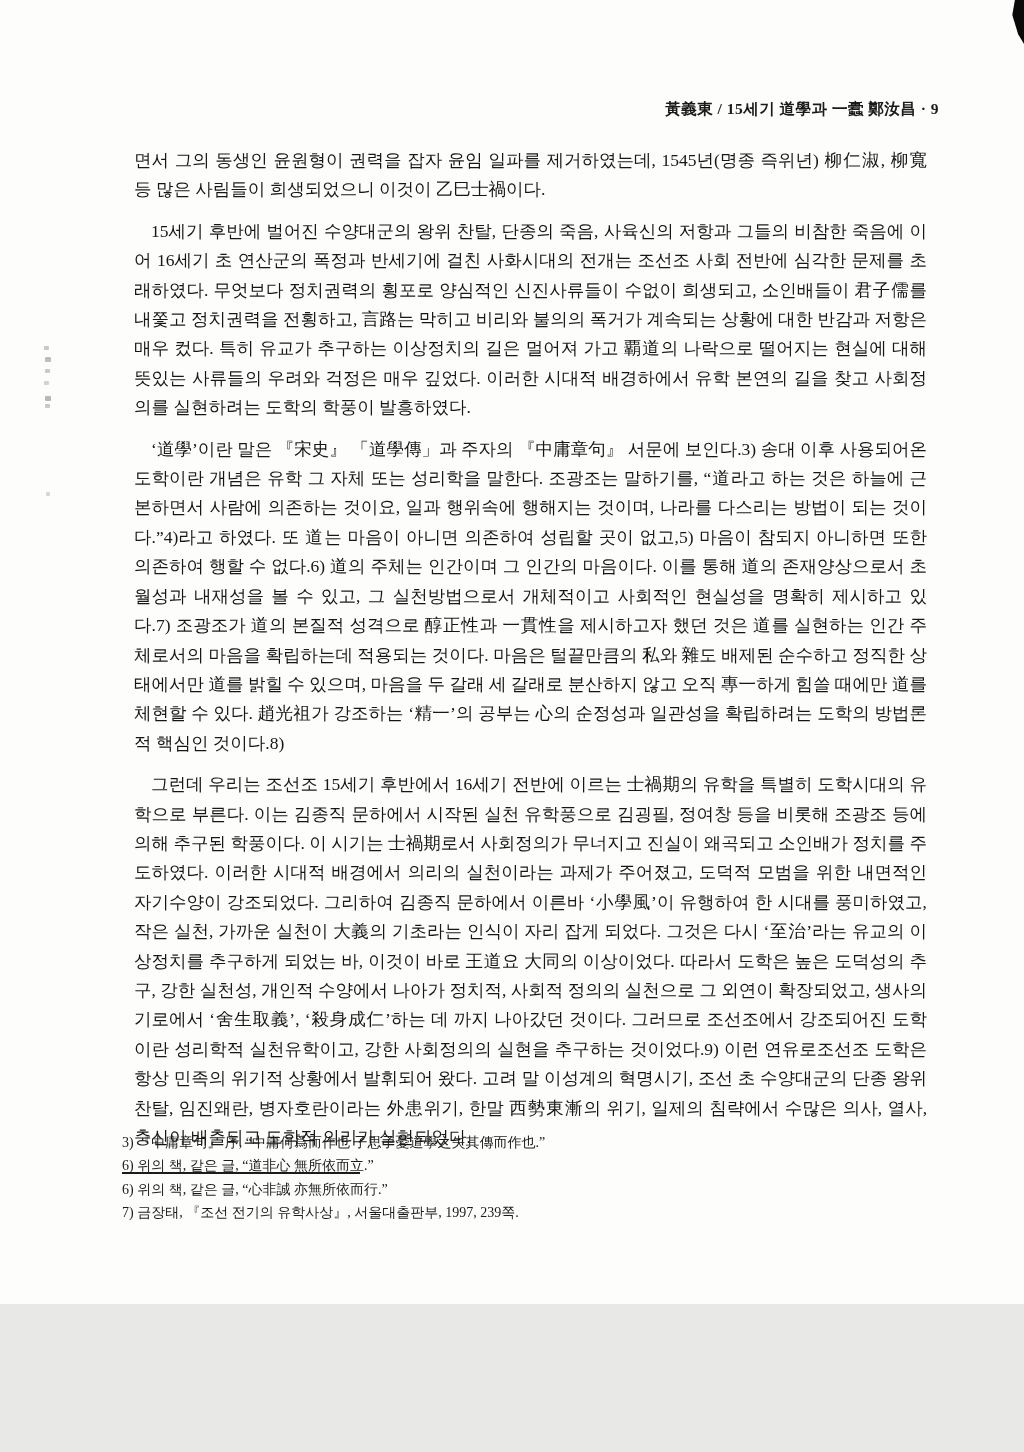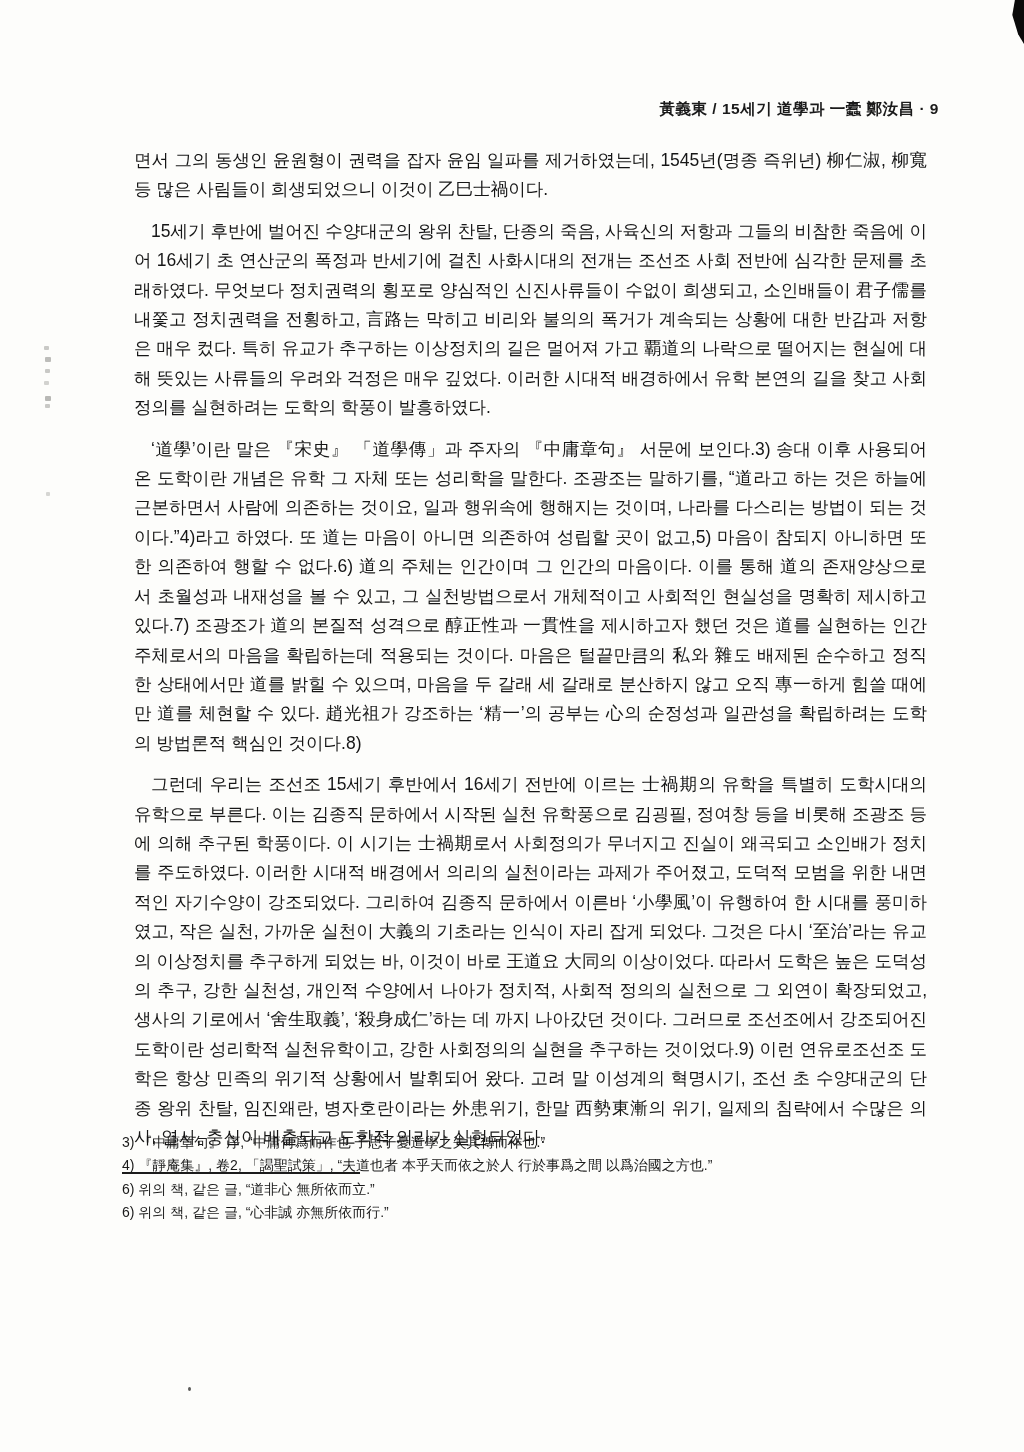--- a/index.html
+++ b/index.html
@@ -3,25 +3,25 @@
 <meta charset="utf-8">
 <style>
   html, body {
     margin: 0;
     padding: 0;
     background: #e8e8e6;
   }
   .page {
     position: relative;
     width: 1024px;
-    height: 1452px;
+    height: 1304px;
     margin: 0 auto;
     background: #fdfdfb;
     overflow: hidden;
-    font-family: Liberation Sans, sans-serif;
+    font-family: Liberation Serif, serif;
     color: #141414;
   }
   .running-head {
     position: absolute;
     top: 99px;
     left: 122px;
     width: 817px;
     text-align: right;
     font-size: 15.5px;
     font-weight: bold;
@@ -112,23 +112,23 @@
     <p>면서 그의 동생인 윤원형이 권력을 잡자 윤임 일파를 제거하였는데, 1545년(명종 즉위년) 柳仁淑, 柳寬 등 많은 사림들이 희생되었으니 이것이 乙巳士禍이다.</p>
     <p class="indent">15세기 후반에 벌어진 수양대군의 왕위 찬탈, 단종의 죽음, 사육신의 저항과 그들의 비참한 죽음에 이어 16세기 초 연산군의 폭정과 반세기에 걸친 사화시대의 전개는 조선조 사회 전반에 심각한 문제를 초래하였다. 무엇보다 정치권력의 횡포로 양심적인 신진사류들이 수없이 희생되고, 소인배들이 君子儒를 내쫓고 정치권력을 전횡하고, 言路는 막히고 비리와 불의의 폭거가 계속되는 상황에 대한 반감과 저항은 매우 컸다. 특히 유교가 추구하는 이상정치의 길은 멀어져 가고 覇道의 나락으로 떨어지는 현실에 대해 뜻있는 사류들의 우려와 걱정은 매우 깊었다. 이러한 시대적 배경하에서 유학 본연의 길을 찾고 사회정의를 실현하려는 도학의 학풍이 발흥하였다.</p>
     <p class="indent">‘道學’이란 말은 『宋史』 「道學傳」과 주자의 『中庸章句』 서문에 보인다.3) 송대 이후 사용되어온 도학이란 개념은 유학 그 자체 또는 성리학을 말한다. 조광조는 말하기를, “道라고 하는 것은 하늘에 근본하면서 사람에 의존하는 것이요, 일과 행위속에 행해지는 것이며, 나라를 다스리는 방법이 되는 것이다.”4)라고 하였다. 또 道는 마음이 아니면 의존하여 성립할 곳이 없고,5) 마음이 참되지 아니하면 또한 의존하여 행할 수 없다.6) 道의 주체는 인간이며 그 인간의 마음이다. 이를 통해 道의 존재양상으로서 초월성과 내재성을 볼 수 있고, 그 실천방법으로서 개체적이고 사회적인 현실성을 명확히 제시하고 있다.7) 조광조가 道의 본질적 성격으로 醇正性과 一貫性을 제시하고자 했던 것은 道를 실현하는 인간 주체로서의 마음을 확립하는데 적용되는 것이다. 마음은 털끝만큼의 私와 雜도 배제된 순수하고 정직한 상태에서만 道를 밝힐 수 있으며, 마음을 두 갈래 세 갈래로 분산하지 않고 오직 專一하게 힘쓸 때에만 道를 체현할 수 있다. 趙光祖가 강조하는 ‘精一’의 공부는 心의 순정성과 일관성을 확립하려는 도학의 방법론적 핵심인 것이다.8)</p>
     <p class="indent">그런데 우리는 조선조 15세기 후반에서 16세기 전반에 이르는 士禍期의 유학을 특별히 도학시대의 유학으로 부른다. 이는 김종직 문하에서 시작된 실천 유학풍으로 김굉필, 정여창 등을 비롯해 조광조 등에 의해 추구된 학풍이다. 이 시기는 士禍期로서 사회정의가 무너지고 진실이 왜곡되고 소인배가 정치를 주도하였다. 이러한 시대적 배경에서 의리의 실천이라는 과제가 주어졌고, 도덕적 모범을 위한 내면적인 자기수양이 강조되었다. 그리하여 김종직 문하에서 이른바 ‘小學風’이 유행하여 한 시대를 풍미하였고, 작은 실천, 가까운 실천이 大義의 기초라는 인식이 자리 잡게 되었다. 그것은 다시 ‘至治’라는 유교의 이상정치를 추구하게 되었는 바, 이것이 바로 王道요 大同의 이상이었다. 따라서 도학은 높은 도덕성의 추구, 강한 실천성, 개인적 수양에서 나아가 정치적, 사회적 정의의 실천으로 그 외연이 확장되었고, 생사의 기로에서 ‘舍生取義’, ‘殺身成仁’하는 데 까지 나아갔던 것이다. 그러므로 조선조에서 강조되어진 도학이란 성리학적 실천유학이고, 강한 사회정의의 실현을 추구하는 것이었다.9) 이런 연유로조선조 도학은 항상 민족의 위기적 상황에서 발휘되어 왔다. 고려 말 이성계의 혁명시기, 조선 초 수양대군의 단종 왕위 찬탈, 임진왜란, 병자호란이라는 外患위기, 한말 西勢東漸의 위기, 일제의 침략에서 수많은 의사, 열사, 충신이 배출되고 도학적 의리가 실현되었다.</p>
   </div>
 
   <div class="footnote-rule"></div>
 
   <div class="footnotes">
     <p class="fn">3) 『中庸章句』 序, “中庸何爲而作也 子思子憂道學之失其傳而作也.”</p>
-    <p class="fn">4) 『靜庵集』, 卷2, 「謁聖試策」, “夫道也者 本乎天而依之於人 行於事爲之間 以爲治國之方也.”</p>
     <p class="fn">6) 위의 책, 같은 글, “道非心 無所依而立.”</p>
     <p class="fn">6) 위의 책, 같은 글, “心非誠 亦無所依而行.”</p>
+    <p class="fn">7) 금장태, 『조선 전기의 유학사상』, 서울대출판부, 1997, 239쪽.</p>
   </div>
 
   <div class="corner-mark"></div>
   <div class="margin-dash d1"></div>
   <div class="margin-dash d2"></div>
   <div class="margin-dash d3"></div>
   <div class="margin-dash d4"></div>
   <div class="margin-dash d5"></div>
   <div class="margin-dash d6"></div>
   <div class="margin-dash d7"></div>

